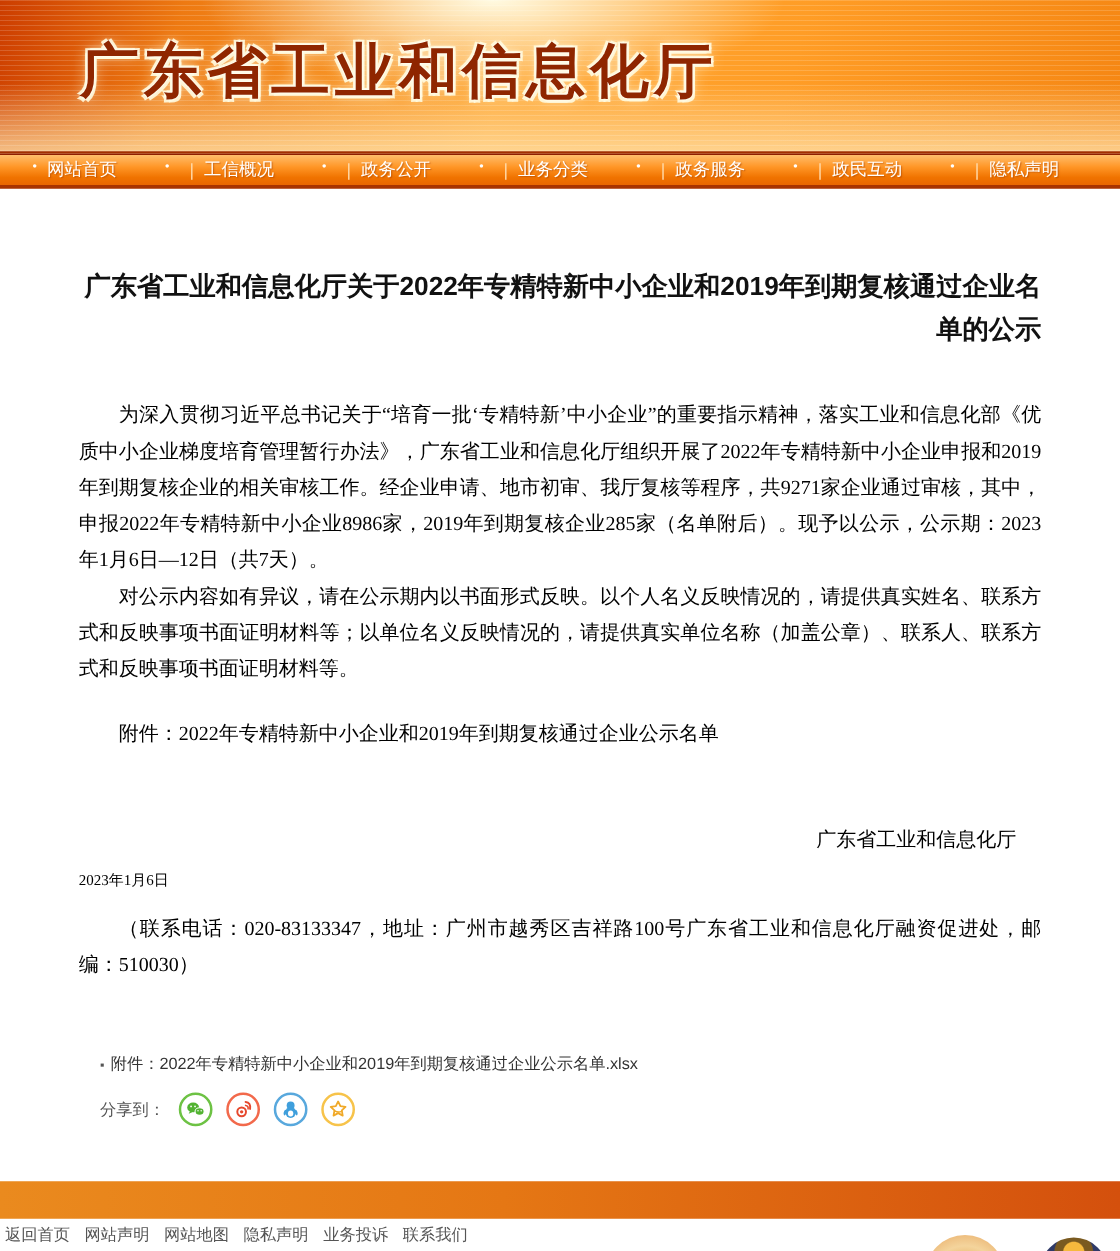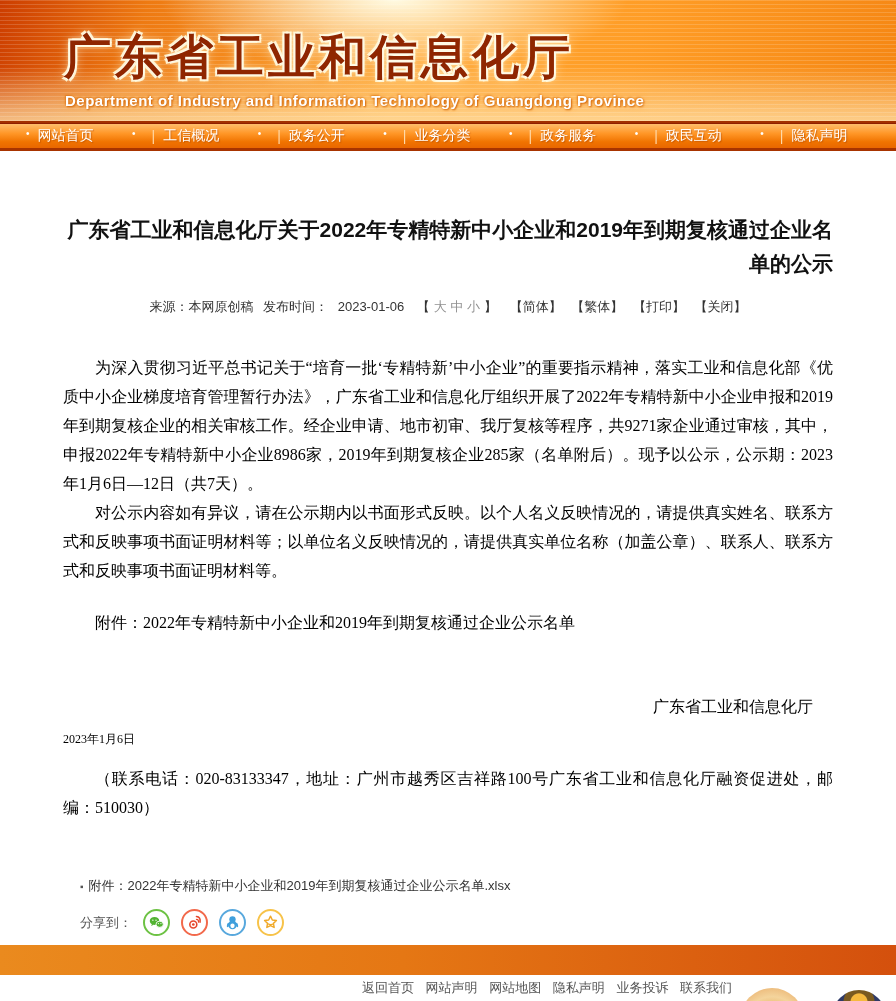--- a/index.html
+++ b/index.html
@@ -144,41 +144,40 @@
 
   
   .footer-bar {
     position: absolute; left: 0; top: 945px;
     width: 896px; height: 30px;
     background: linear-gradient(to right, #ea8a1e 0%, #e57714 45%, #d4500d 100%);
   }
   .footer-links {
     position: absolute; left: 0; top: 979px;
     width: 736px;
-    text-align: right;
+    text-align: left;
     font-size: 13px; color: #555;
   }
   .footer-links span { margin: 0 4px; cursor: pointer; }
 
   .badge { position: absolute; border-radius: 50%; }
   .badge-1 {
     left: 740px; top: 988px; width: 64px; height: 64px;
     background: radial-gradient(circle at 50% 58%, #c8452c 0 26%, #e8b264 32%, #f4d49c 58%, #e5a058 100%);
   }
   .badge-2 {
     left: 832px; top: 990px; width: 54px; height: 54px;
     background: radial-gradient(circle at 50% 22%, #f6b93d 0 16%, #7a5a20 18% 30%, #2e3a68 32% 70%, #d4a03c 100%);
   }
 </style>
 </head>
 <body>
 
 <div class="banner">
   <div class="banner-title-cn">广东省工业和信息化厅</div>
-  <div class="banner-title-en">Department of Industry and Information Technology of Guangdong Province</div>
 </div>
 
 <div class="navbar">
   <span class="nav-dot">•</span>
   <span class="nav-item">网站首页</span>
   <span class="nav-dot">•</span>
   <span class="nav-bar-sep">|</span>
   <span class="nav-item">工信概况</span>
   <span class="nav-dot">•</span>
   <span class="nav-bar-sep">|</span>
@@ -193,30 +192,20 @@
   <span class="nav-bar-sep">|</span>
   <span class="nav-item">政民互动</span>
   <span class="nav-dot">•</span>
   <span class="nav-bar-sep">|</span>
   <span class="nav-item">隐私声明</span>
 </div>
 
 <div class="content">
   <h1 class="article-title">广东省工业和信息化厅关于2022年专精特新中小企业和2019年到期复核通过企业名单的公示</h1>
 
-  <div class="meta-line">
-    <span>来源：本网原创稿</span>
-    <span>发布时间：</span>
-    <span>2023-01-06</span>
-    <span class="meta-size-group"><span>【</span><span class="sz">大 中 小</span><span>】</span></span>
-    <span class="meta-btn">【简体】</span>
-    <span class="meta-btn">【繁体】</span>
-    <span class="meta-btn">【打印】</span>
-    <span class="meta-btn">【关闭】</span>
-  </div>
 
   <div class="body-text">
     <p>为深入贯彻习近平总书记关于“培育一批‘专精特新’中小企业”的重要指示精神，落实工业和信息化部《优质中小企业梯度培育管理暂行办法》，广东省工业和信息化厅组织开展了2022年专精特新中小企业申报和2019年到期复核企业的相关审核工作。经企业申请、地市初审、我厅复核等程序，共9271家企业通过审核，其中，申报2022年专精特新中小企业8986家，2019年到期复核企业285家（名单附后）。现予以公示，公示期：2023年1月6日—12日（共7天）。</p>
     <p>对公示内容如有异议，请在公示期内以书面形式反映。以个人名义反映情况的，请提供真实姓名、联系方式和反映事项书面证明材料等；以单位名义反映情况的，请提供真实单位名称（加盖公章）、联系人、联系方式和反映事项书面证明材料等。</p>
   </div>
 
   <div class="attachment-line">附件：2022年专精特新中小企业和2019年到期复核通过企业公示名单</div>
 
   <div class="signature">广东省工业和信息化厅</div>
   <div class="sign-date">2023年1月6日</div>

